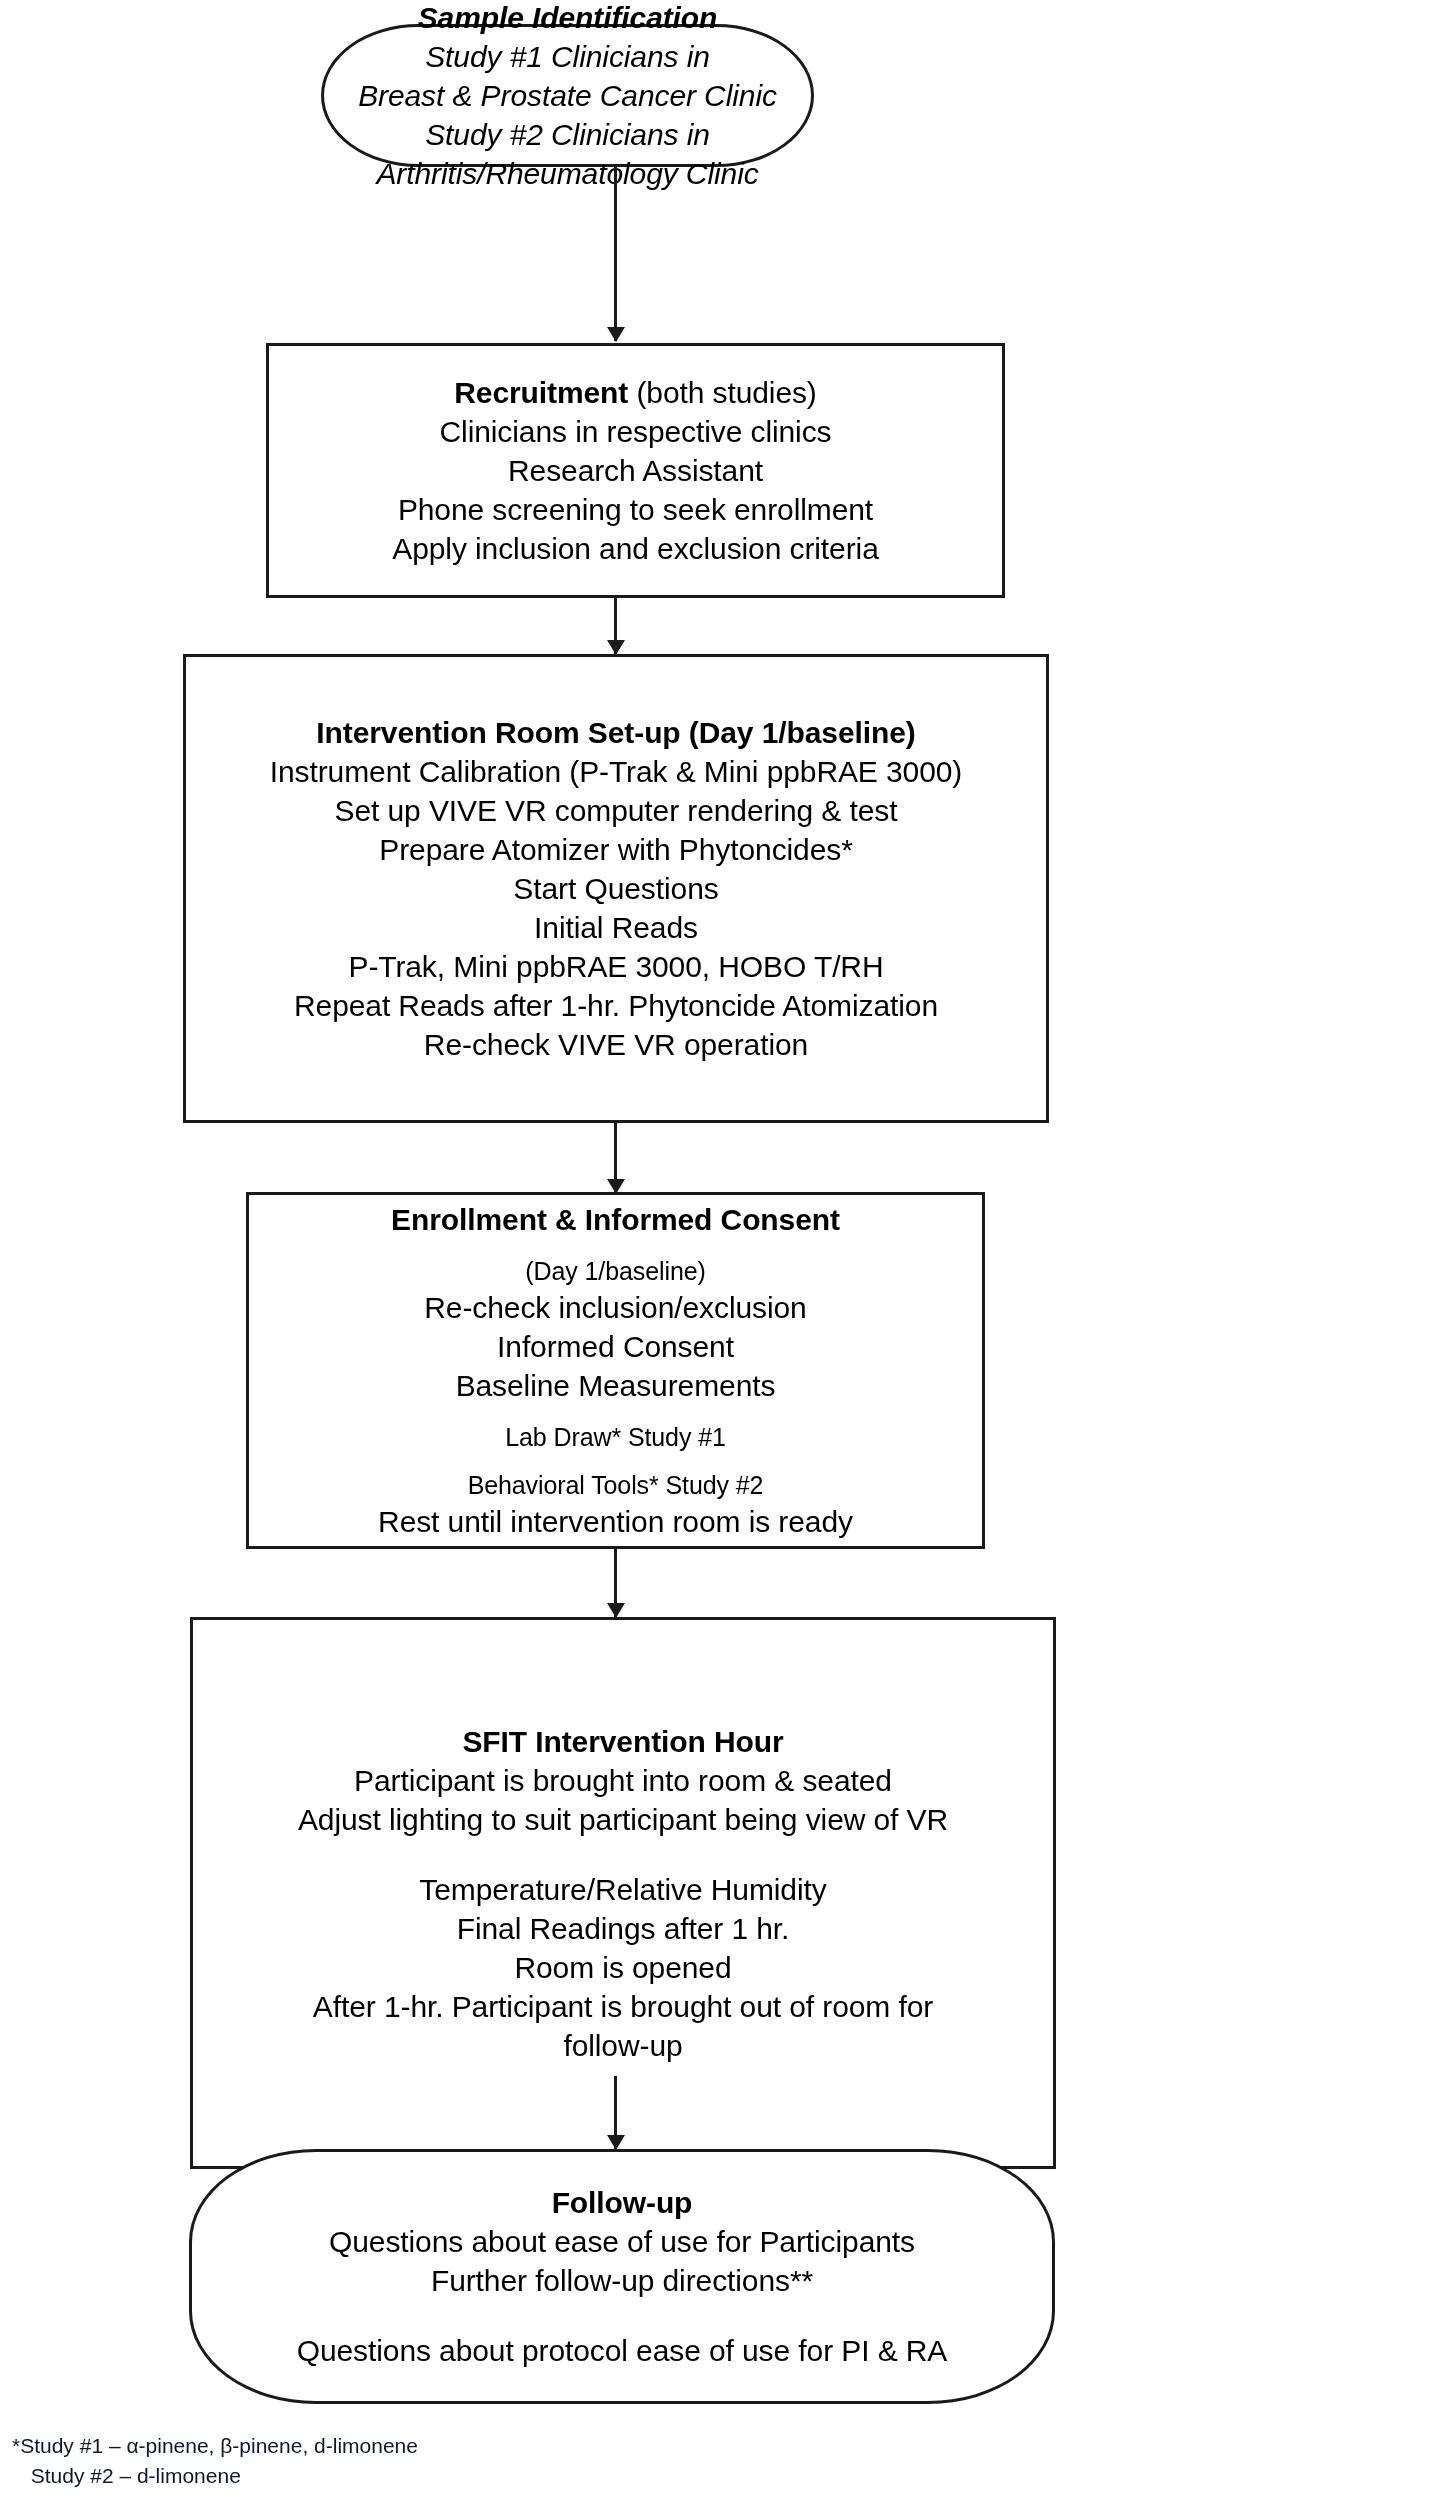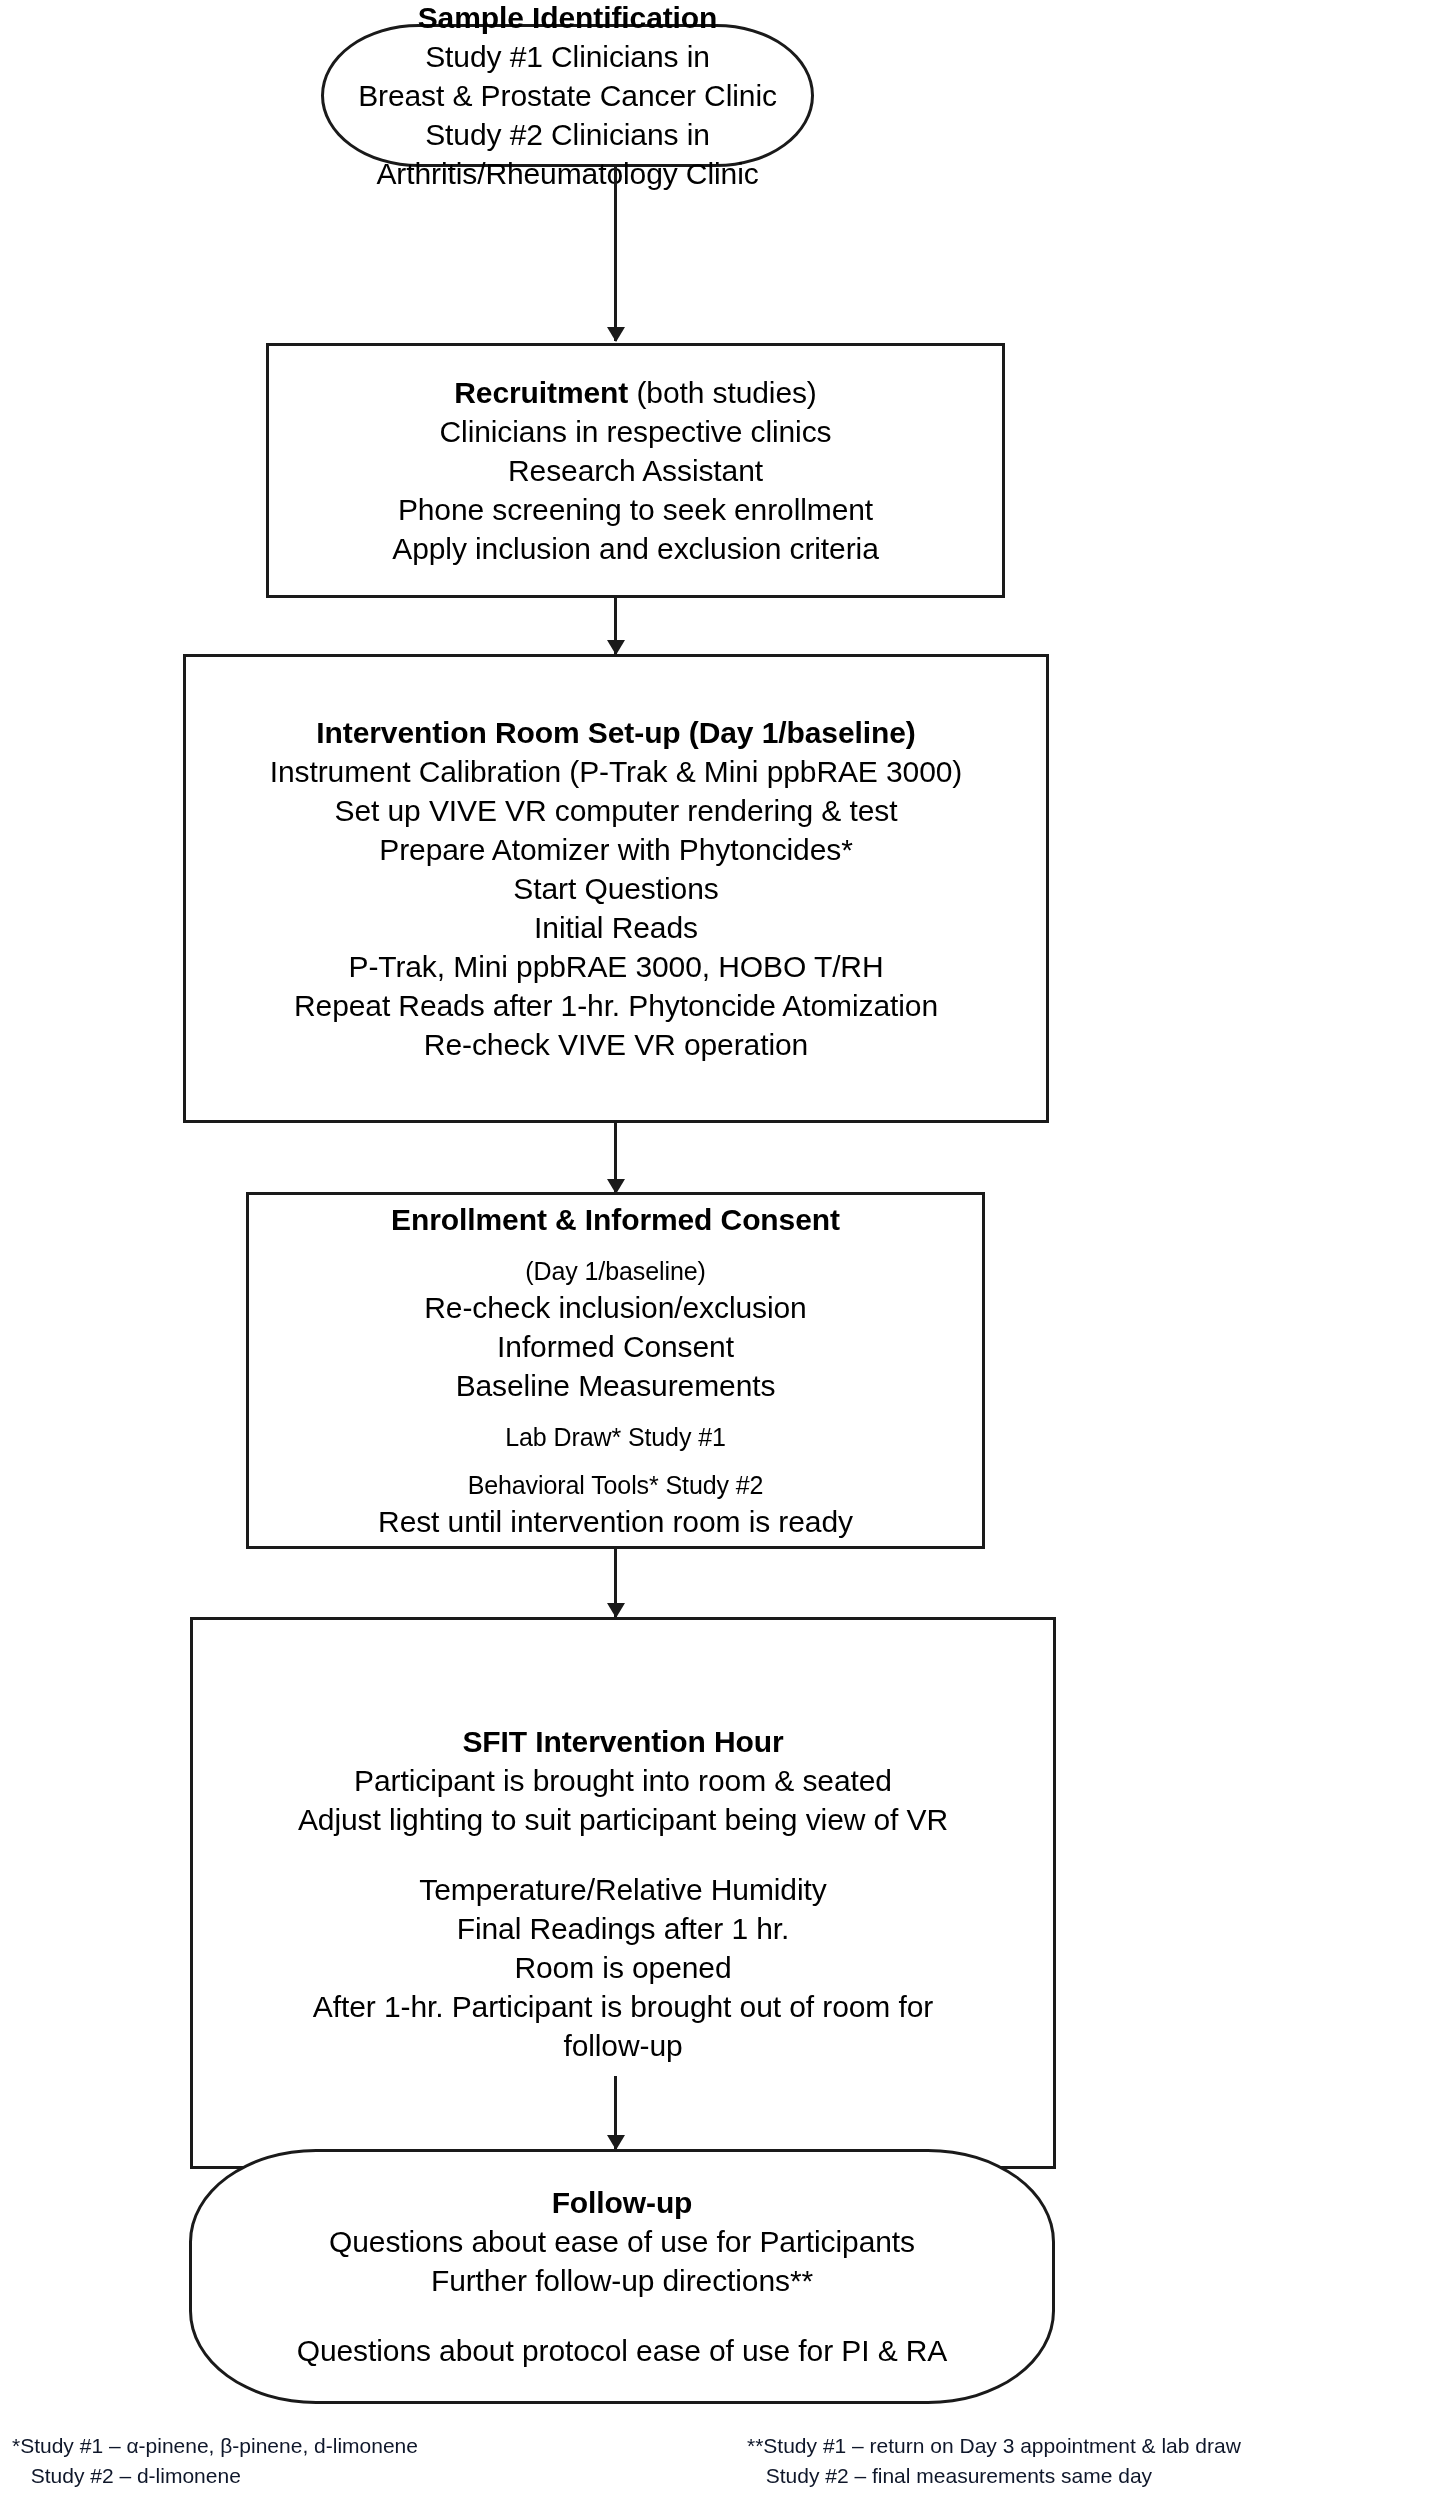--- a/index.html
+++ b/index.html
@@ -71,21 +71,21 @@
     color: #0f172a;
     white-space: nowrap;
   }
   .footnote .indent { padding-left: 18.7px; display: block; }
 </style>
 </head>
 <body>
 
 <div id="flow">
 
-  <div class="node terminator" id="node-0" style="left:321px; top:24px; width:493px; height:143px;">
+  <div class="node terminator" id="node-0" style="left:321px; top:24px; width:493px; height:143px;font-style:italic;">
     <div class="line bold">Sample Identification</div>
     <div class="line">Study #1 Clinicians in</div>
     <div class="line">Breast &amp; Prostate Cancer Clinic</div>
     <div class="line">Study #2 Clinicians in</div>
     <div class="line">Arthritis/Rheumatology Clinic</div>
   </div>
 
   <div class="arrow" style="left:614px; top:166px; height:175px;"></div>
 
   <div class="node" id="node-1" style="left:266px; top:343px; width:739px; height:255px;">
@@ -147,19 +147,15 @@
     <div class="line">Further follow-up directions**</div>
     <div class="line spacer"></div>
     <div class="line">Questions about protocol ease of use for PI &amp; RA</div>
   </div>
 
   <div class="footnote" style="left:12px; top:2431px;">
     <span>*Study #1 – α-pinene, β-pinene, d-limonene</span><br>
     <span class="indent">Study #2 – d-limonene</span>
   </div>
 
-  <div class="footnote" style="left:747px; top:2431px;">
-    <span>**Study #1 – return on Day 3 appointment &amp; lab draw</span><br>
-    <span class="indent">Study #2 – final measurements same day</span>
-  </div>
 
 </div>
 
 
 </body></html>

